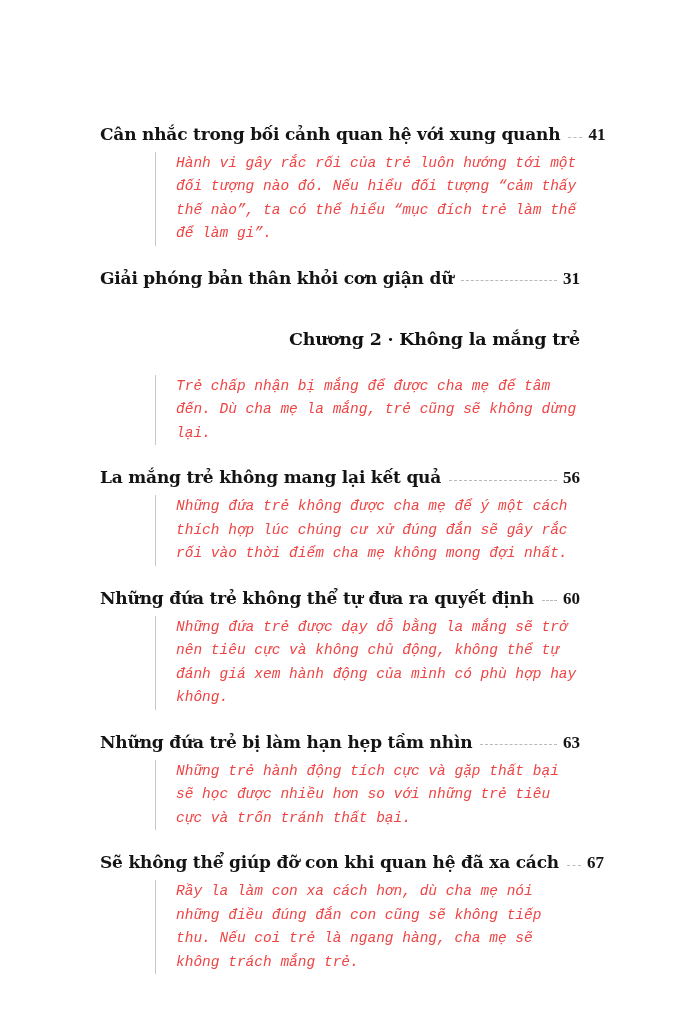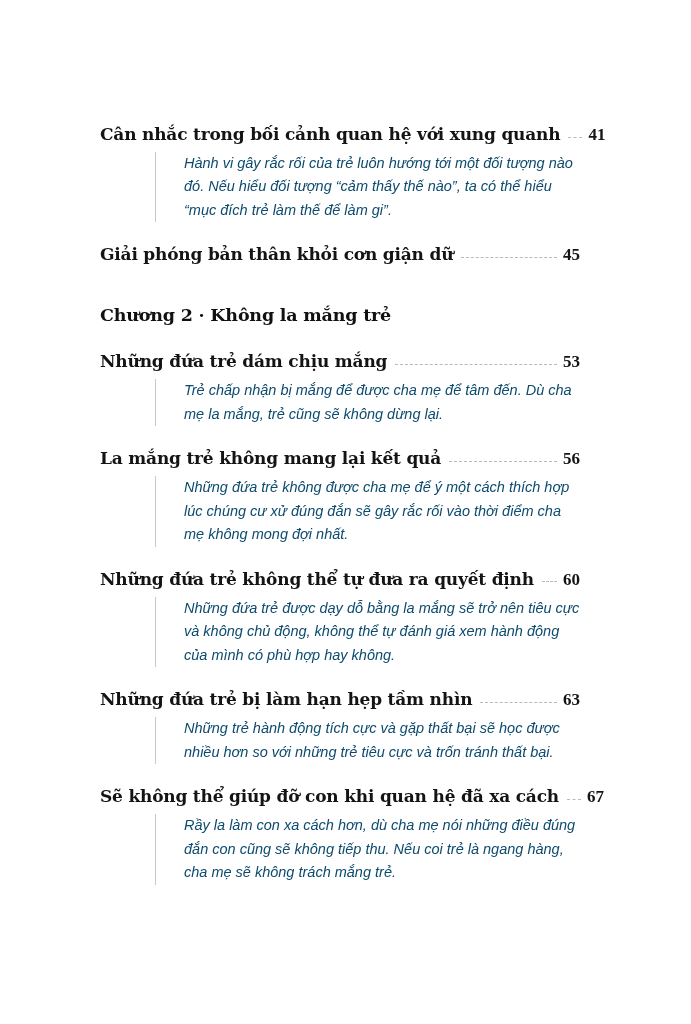--- a/index.html
+++ b/index.html
@@ -59,34 +59,34 @@
     min-width: 14px;
   }
   .entry-page {
     font-family: Liberation Serif, serif;
     font-size: 17px;
     font-weight: 600;
     color: #141414;
     white-space: nowrap;
   }
   .entry-desc {
-    font-family: Liberation Sans, sans-serif;
+    font-family: Liberation Mono, monospace;
     font-style: italic;
     font-size: 14.5px;
     line-height: 1.62;
-    color: #0c4a6e;
+    color: #ef4444;
     margin: 7px 0 0 55px;
-    padding-left: 28px;
+    padding-left: 20px;
     border-left: 1.4px solid #c9c9c9;
     max-width: 410px;
   }
 
   
   .chapter {
-    text-align: left;
+    text-align: right;
     font-family: "DejaVu Serif", serif;
     font-weight: 700;
     font-size: 17.5px;
     letter-spacing: -0.2px;
     color: #111111;
     margin: 40px 0 26px 0;
   }
   .sp-md { height: 18px; }
 </style>
 </head>
@@ -105,36 +105,31 @@
         </div>
         <div class="entry-desc">Hành vi gây rắc rối của trẻ luôn hướng tới một đối tượng nào đó. Nếu hiểu đối tượng “cảm thấy thế nào”, ta có thể hiểu “mục đích trẻ làm thế để làm gi”.</div>
       </div>
 
       <div class="sp-md"></div>
 
       <div class="entry">
         <div class="entry-line">
           <span class="entry-title">Giải phóng bản thân khỏi cơn giận dữ</span>
           <span class="leader"></span>
-          <span class="entry-page">45</span>
+          <span class="entry-page">31</span>
         </div>
       </div>
 
     </div>
 
     <div class="chapter">Chương 2 · Không la mắng trẻ</div>
 
     <div>
 
       <div class="entry">
-        <div class="entry-line">
-          <span class="entry-title">Những đứa trẻ dám chịu mắng</span>
-          <span class="leader"></span>
-          <span class="entry-page">53</span>
-        </div>
         <div class="entry-desc">Trẻ chấp nhận bị mắng để được cha mẹ để tâm đến. Dù cha mẹ la mắng, trẻ cũng sẽ không dừng lại.</div>
       </div>
 
       <div class="sp-md"></div>
 
       <div class="entry">
         <div class="entry-line">
           <span class="entry-title">La mắng trẻ không mang lại kết quả</span>
           <span class="leader"></span>
           <span class="entry-page">56</span>

